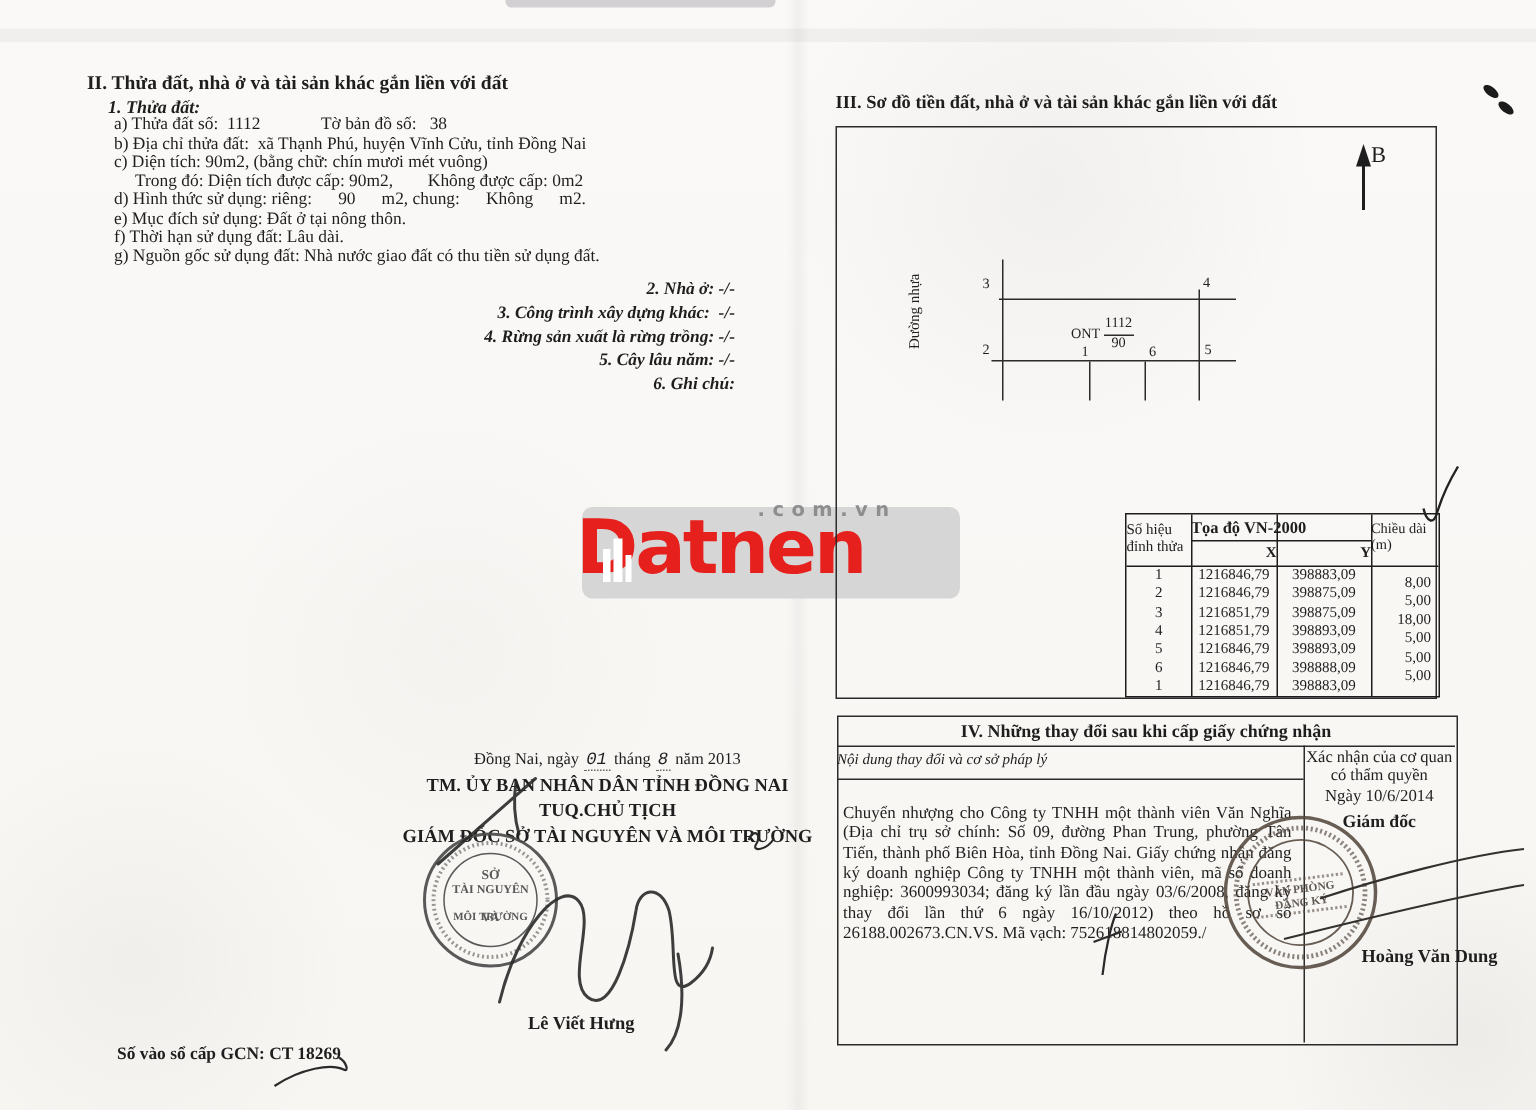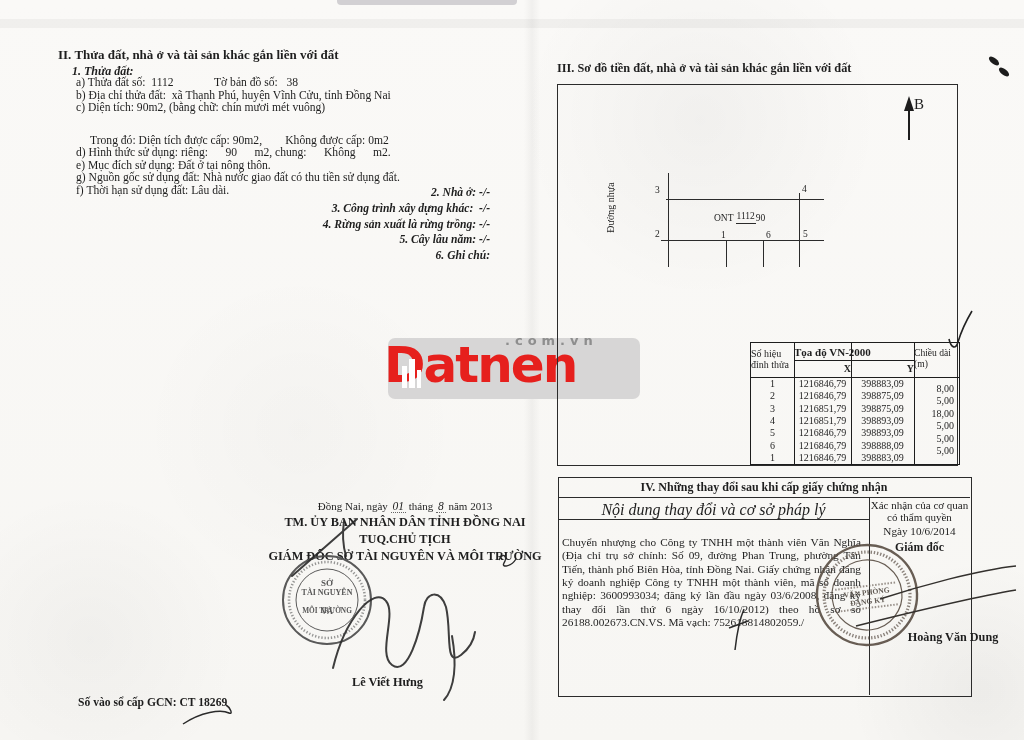--- a/index.html
+++ b/index.html
@@ -20,27 +20,27 @@
   .line{position:absolute;background:#2b2b2b;}
   .top-strip{position:absolute;left:0;top:19px;width:1024px;height:9px;background:rgba(120,115,112,.07);}
   .fold{position:absolute;left:524px;top:0;width:16px;height:740px;
         background:linear-gradient(90deg,transparent,rgba(60,60,60,.05),transparent);}
   .top-pill{position:absolute;left:337px;top:0;width:180px;height:5px;border-radius:0 0 4px 4px;background:#d2d0d3;}
 
   
   .s2-title{left:58px;top:47px;font-size:13px;}
   .s2-sub{left:72px;top:64px;font-size:12px;}
   .s2-lines{left:76px;top:77px;width:450px;font-size:11.6px;line-height:12.55px;}
-  .ln-indent{padding-left:14px;margin-top:20px;}
+  .ln-indent{padding-left:14px;}
   .s2-items{left:70px;top:185px;width:420px;font-size:11.6px;line-height:15.8px;}
 
   
   .sig-block{left:252px;top:500px;width:306px;text-align:center;}
   .sig-date{font-size:11px;}
-  .hand{font-family:Liberation Serif, serif;font-style:italic;font-size:11.5px;border-bottom:1px dotted #666;padding:0 2px;}
+  .hand{font-family:Liberation Mono, monospace;font-style:italic;font-size:11.5px;border-bottom:1px dotted #666;padding:0 2px;}
   .sig-l1{font-size:12.3px;font-weight:bold;margin-top:3px;}
   .sig-l2{font-size:12.3px;font-weight:bold;margin-top:2px;}
   .sig-l3{font-size:12.3px;font-weight:bold;margin-top:2px;white-space:nowrap;}
   .sig-name{left:352px;top:675px;font-size:12.3px;font-weight:bold;}
   .serial{left:78px;top:696px;font-size:11.6px;font-weight:bold;}
 
   
   .stamp{position:absolute;border-radius:50%;}
   .stamp svg{position:absolute;left:0;top:0;}
   .stamp .txt{position:absolute;width:100%;text-align:center;color:#4b4b4b;font-weight:bold;line-height:1.05;}
@@ -55,38 +55,38 @@
   .wm-text{left:384px;top:336px;font-family:"DejaVu Sans",sans-serif;font-weight:900;font-size:50px;
            letter-spacing:-2px;color:#e6201d;}
 
   
   .s3-title{left:557px;top:61px;font-size:12.3px;}
   .s3-box{left:557px;top:84px;width:399px;height:380px;border:1.6px solid #2b2b2b;}
   .north-b{left:914px;top:96px;font-size:15px;}
   .diag-label{font-size:9.5px;}
   .road-label{left:574px;top:202px;width:72px;text-align:center;transform:rotate(-90deg);font-size:10px;}
   .parcel-label{left:714px;top:212px;display:flex;align-items:center;gap:2px;font-size:9.5px;}
-  .parcel-frac{display:inline-flex;flex-direction:row;align-items:center;line-height:1;}
+  .parcel-frac{display:inline-flex;flex-direction:column;align-items:center;line-height:1;}
   .parcel-frac .num{border-bottom:1px solid #2b2b2b;padding:0 1px 1px;}
   .parcel-frac .den{padding-top:1px;}
 
   
   .ctab{left:750px;top:342px;width:208px;height:121px;border:1.4px solid #1d1d1d;font-size:10px;}
   .ctab .h{position:absolute;line-height:1.1;}
   .ctab .vline{position:absolute;top:0;bottom:0;width:1.2px;background:#1d1d1d;}
   .ctab .hline{position:absolute;height:1.2px;background:#1d1d1d;}
   .trows{position:absolute;left:0;top:34px;width:100%;}
   .trow{display:grid;grid-template-columns:43px 57px 63px 45px;height:12.43px;align-items:center;text-align:center;}
   .tlens{position:absolute;left:163px;top:34px;width:43px;text-align:right;}
   .tlens div{height:12.43px;line-height:12.43px;padding-right:3px;}
 
   
   .s4-box{left:558px;top:477px;width:412px;height:218px;border:1.6px solid #2b2b2b;}
   .s4-title{left:558px;top:480px;width:412px;font-size:12px;font-weight:bold;text-align:center;}
-  .s4-colL{left:558px;top:501px;width:311px;font-size:16px;font-style:italic;text-align:center;}
+  .s4-colL{left:558px;top:501px;width:311px;font-size:10px;font-style:italic;}
   .s4-colR{left:869px;top:499px;width:101px;font-size:11px;text-align:center;line-height:1.12;}
   .s4-body{left:562px;top:536px;width:299px;font-size:11.3px;line-height:13.35px;text-align:justify;}
   .s4-date{left:869px;top:525px;width:101px;font-size:11.2px;text-align:center;}
   .s4-role{left:869px;top:540px;width:101px;font-size:11.8px;font-weight:bold;text-align:center;}
   .s4-name{left:869px;top:630px;width:110px;font-size:12.2px;font-weight:bold;text-align:center;margin-left:29px;}
 
   .overlay{position:absolute;left:0;top:0;pointer-events:none;}
 </style>
 </head>
 <body>
@@ -100,22 +100,22 @@
   <div class="pos s2-title b">II. Thửa đất, nhà ở và tài sản khác gắn liền với đất</div>
   <div class="pos s2-sub b i">1. Thửa đất:</div>
 
   <div class="pos s2-lines">
     <div class="pre">a) Thửa đất số:  1112              Tờ bản đồ số:   38</div>
     <div class="pre">b) Địa chỉ thửa đất:  xã Thạnh Phú, huyện Vĩnh Cửu, tỉnh Đồng Nai</div>
     <div class="pre">c) Diện tích: 90m2, (bằng chữ: chín mươi mét vuông)</div>
     <div class="pre ln-indent">Trong đó: Diện tích được cấp: 90m2,        Không được cấp: 0m2</div>
     <div class="pre">d) Hình thức sử dụng: riêng:      90      m2, chung:      Không      m2.</div>
     <div class="pre">e) Mục đích sử dụng: Đất ở tại nông thôn.</div>
+    <div class="pre">f) Thời hạn sử dụng đất: Lâu dài.</div>
     <div class="pre">g) Nguồn gốc sử dụng đất: Nhà nước giao đất có thu tiền sử dụng đất.</div>
-    <div class="pre">f) Thời hạn sử dụng đất: Lâu dài.</div>
   </div>
 
   <div class="pos s2-items b i">
     <div class="pre">2. Nhà ở: -/-</div>
     <div class="pre">3. Công trình xây dựng khác:  -/-</div>
     <div class="pre">4. Rừng sản xuất là rừng trồng: -/-</div>
     <div class="pre">5. Cây lâu năm: -/-</div>
     <div class="pre">6. Ghi chú:</div>
   </div>
 

